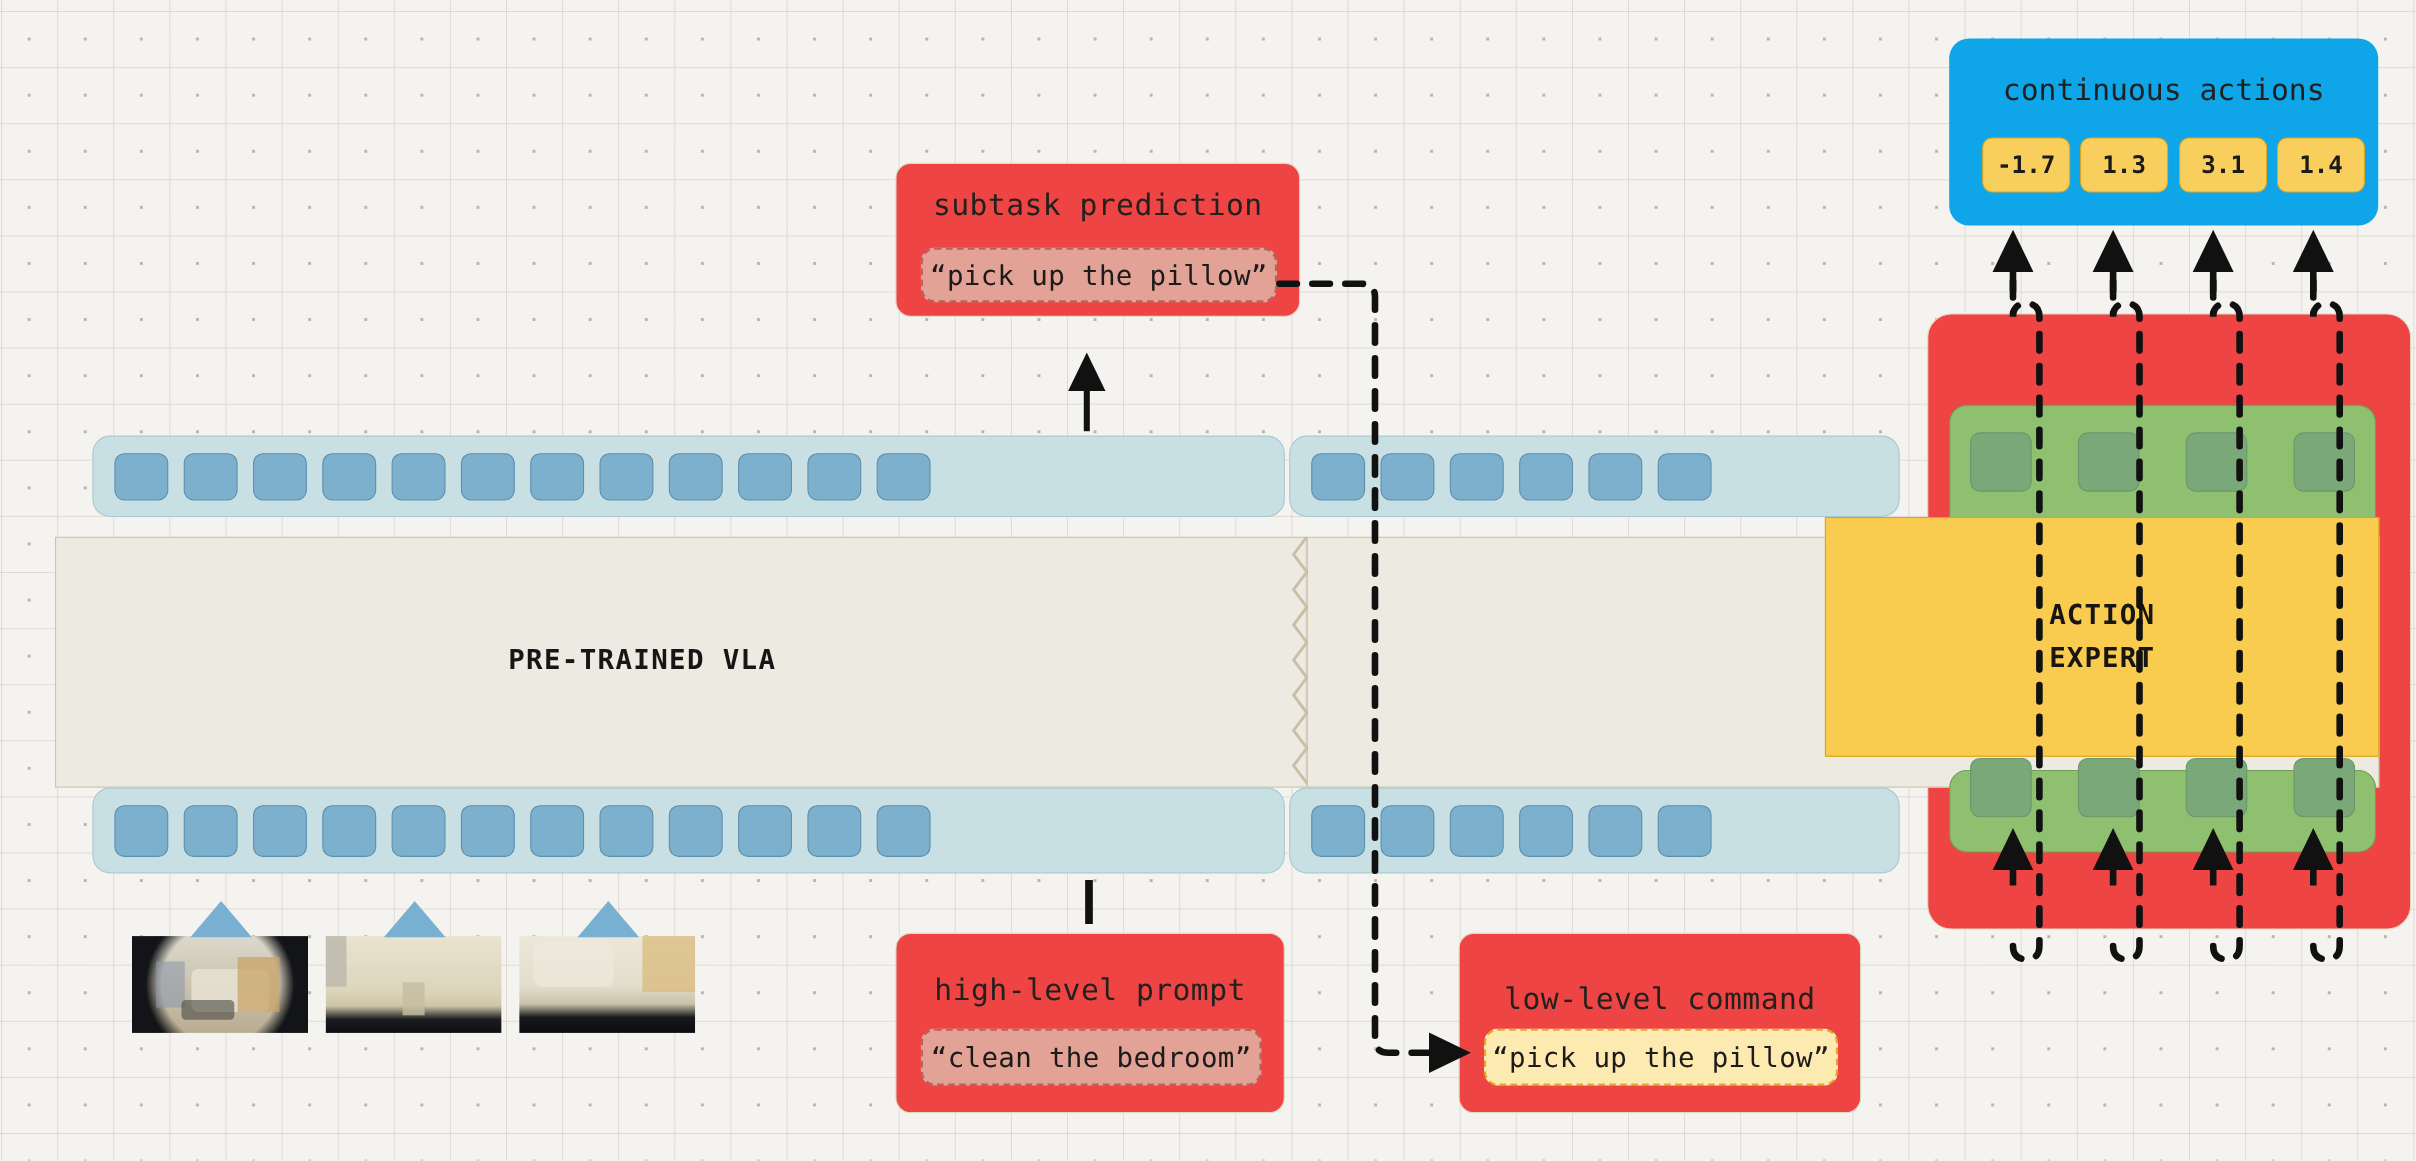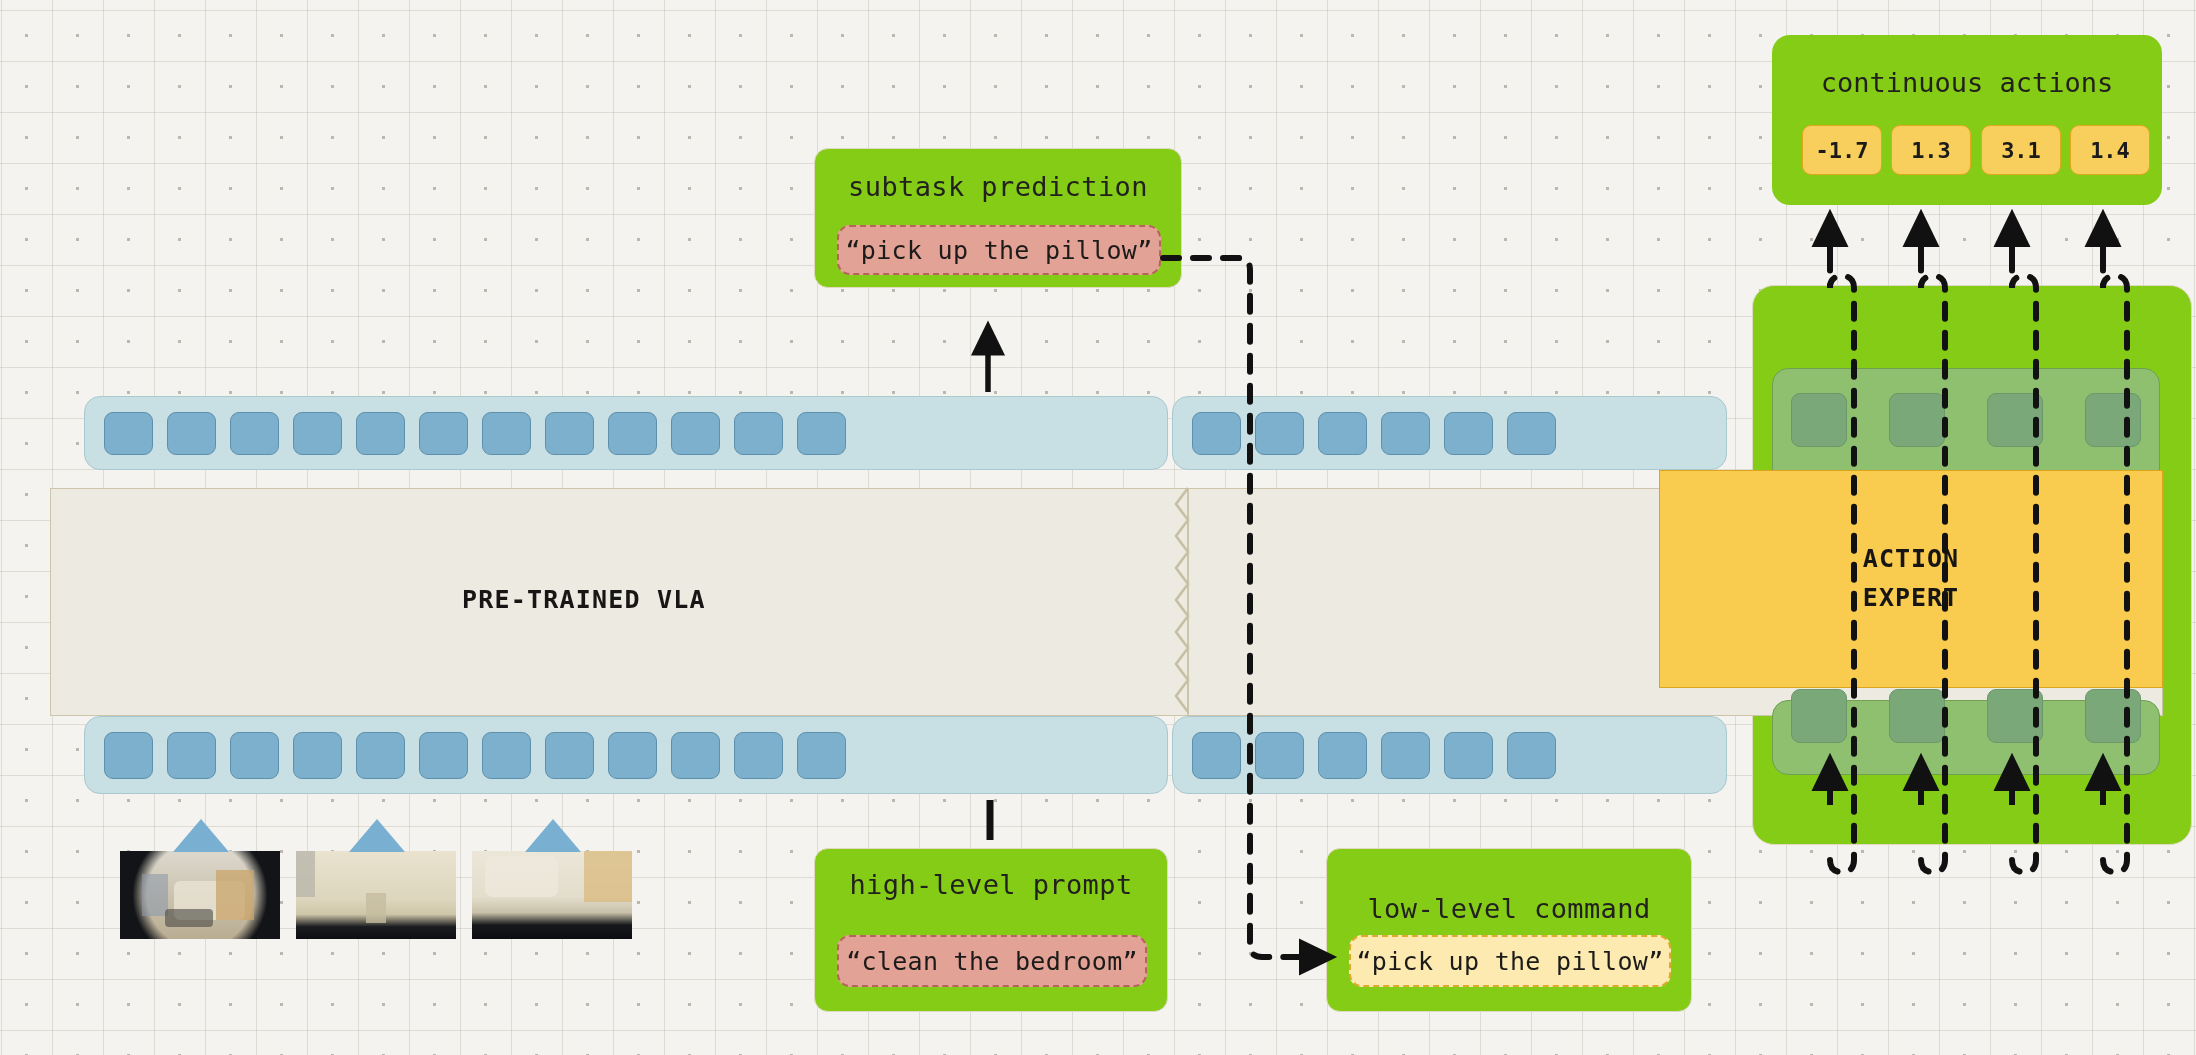--- a/index.html
+++ b/index.html
@@ -15,21 +15,21 @@
   }
   .grid-dots{
     position:absolute;inset:0;
     background-image:radial-gradient(circle, rgba(140,132,118,.55) 1.4px, transparent 1.6px);
     background-size:51px 51px;background-position:52px 10px;
     pointer-events:none;
   }
 
   
   .card{
-    position:absolute;background:#84cc16;border:1px solid #e0d9c2;
+    position:absolute;background:#ef4444;border:1px solid #e0d9c2;
     border-radius:14px;box-sizing:border-box;
   }
   .card-title{
     text-align:center;color:#22211e;font-size:27px;letter-spacing:.4px;
     font-family:"DejaVu Sans Mono", monospace;
   }
   .chip{
     box-sizing:border-box;display:flex;align-items:center;justify-content:center;
     border-radius:13px;font-size:25px;letter-spacing:.3px;color:#1c1b19;
     font-family:"DejaVu Sans Mono", monospace;white-space:nowrap;
@@ -70,21 +70,21 @@
   .ae-box{
     position:absolute;background:#f9cb4e;border:1px solid #dba61d;
     box-sizing:border-box;display:flex;flex-direction:column;
     align-items:center;justify-content:center;
   }
   .ae-line{font-weight:bold;font-size:25px;letter-spacing:1px;color:#171614;
     font-family:"DejaVu Sans Mono", monospace;line-height:1.55;width:100%;text-align:center;}
 
   
   .ca-panel{
-    position:absolute;background:#84cc16;border-radius:18px;box-sizing:border-box;
+    position:absolute;background:#0ea5e9;border-radius:18px;box-sizing:border-box;
   }
   .ca-title{text-align:center;font-size:27px;color:#22211e;font-family:"DejaVu Sans Mono", monospace;}
   .ca-chip{
     position:absolute;background:#f8cf5c;border:1.5px solid #dfa81f;border-radius:9px;
     display:flex;align-items:center;justify-content:center;
     font-weight:bold;font-size:22px;color:#1c1b19;font-family:"DejaVu Sans Mono", monospace;
   }
 
   
   .thumb{position:absolute;overflow:hidden;}
@@ -98,21 +98,21 @@
 <body>
 
 <div class="grid-dots"></div>
 
 <div class="card" style="left:814px;top:148px;width:368px;height:140px;">
   <div class="card-title" style="margin-top:22px;">subtask prediction</div>
   <div class="chip chip-red" style="position:absolute;left:22px;top:76px;width:324px;height:50px;">“pick up the pillow”</div>
 </div>
 
 <div class="card" style="left:814px;top:848px;width:354px;height:164px;">
-  <div class="card-title" style="margin-top:20px;">high-level prompt</div>
+  <div class="card-title" style="margin-top:36px;">high-level prompt</div>
   <div class="chip chip-red" style="position:absolute;left:22px;top:86px;width:310px;height:52px;">“clean the bedroom”</div>
 </div>
 
 <div class="card" style="left:1326px;top:848px;width:366px;height:164px;">
   <div class="card-title" style="margin-top:44px;">low-level command</div>
   <div class="chip chip-yellow" style="position:absolute;left:22px;top:86px;width:322px;height:52px;">“pick up the pillow”</div>
 </div>
 
 <div class="card" style="left:1752px;top:285px;width:440px;height:560px;border-radius:22px;"></div>
 

